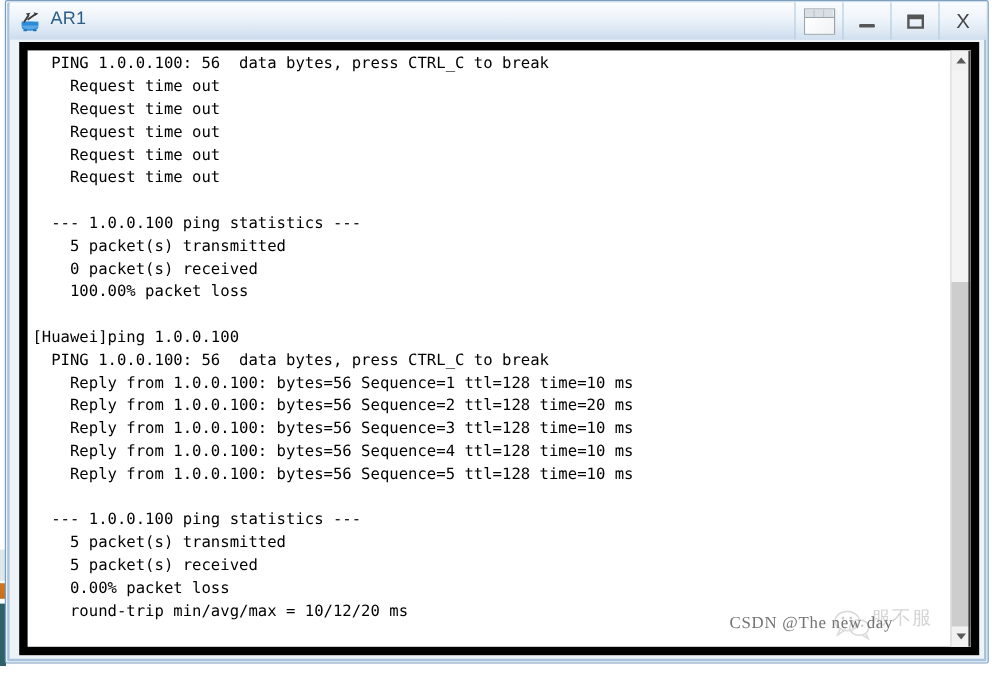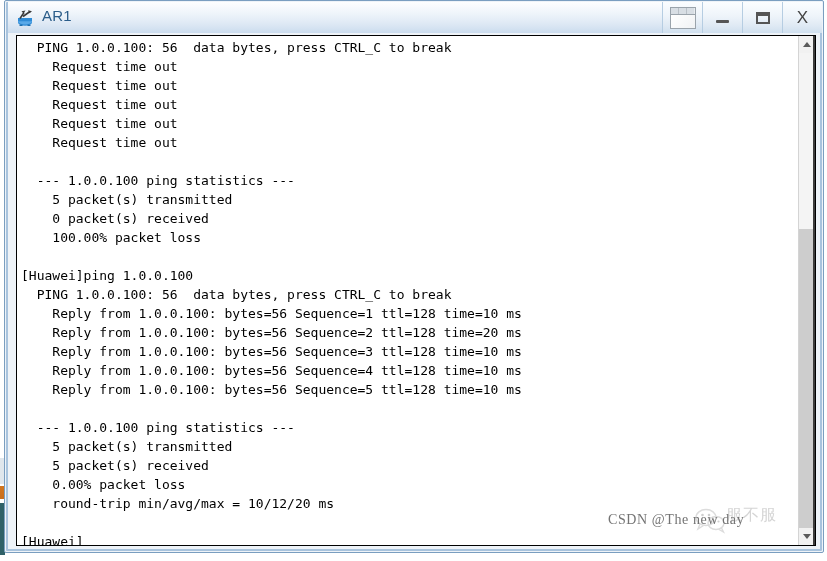--- a/index.html
+++ b/index.html
@@ -185,21 +185,21 @@
   }
 
   
   .term-frame {
     position: absolute;
     left: 11px;
     top: 34px;
     width: 800px;
     height: 511px;
     background: #ffffff;
-    border: 1px solid #000000;
+    border: 7px solid #000000;
     box-sizing: border-box;
     overflow: hidden;
   }
   .term-text {
     position: absolute;
     left: 4px;
     top: 2px;
     right: 20px;
     bottom: 0;
     font-family: "DejaVu Sans Mono", "Liberation Mono", monospace;

